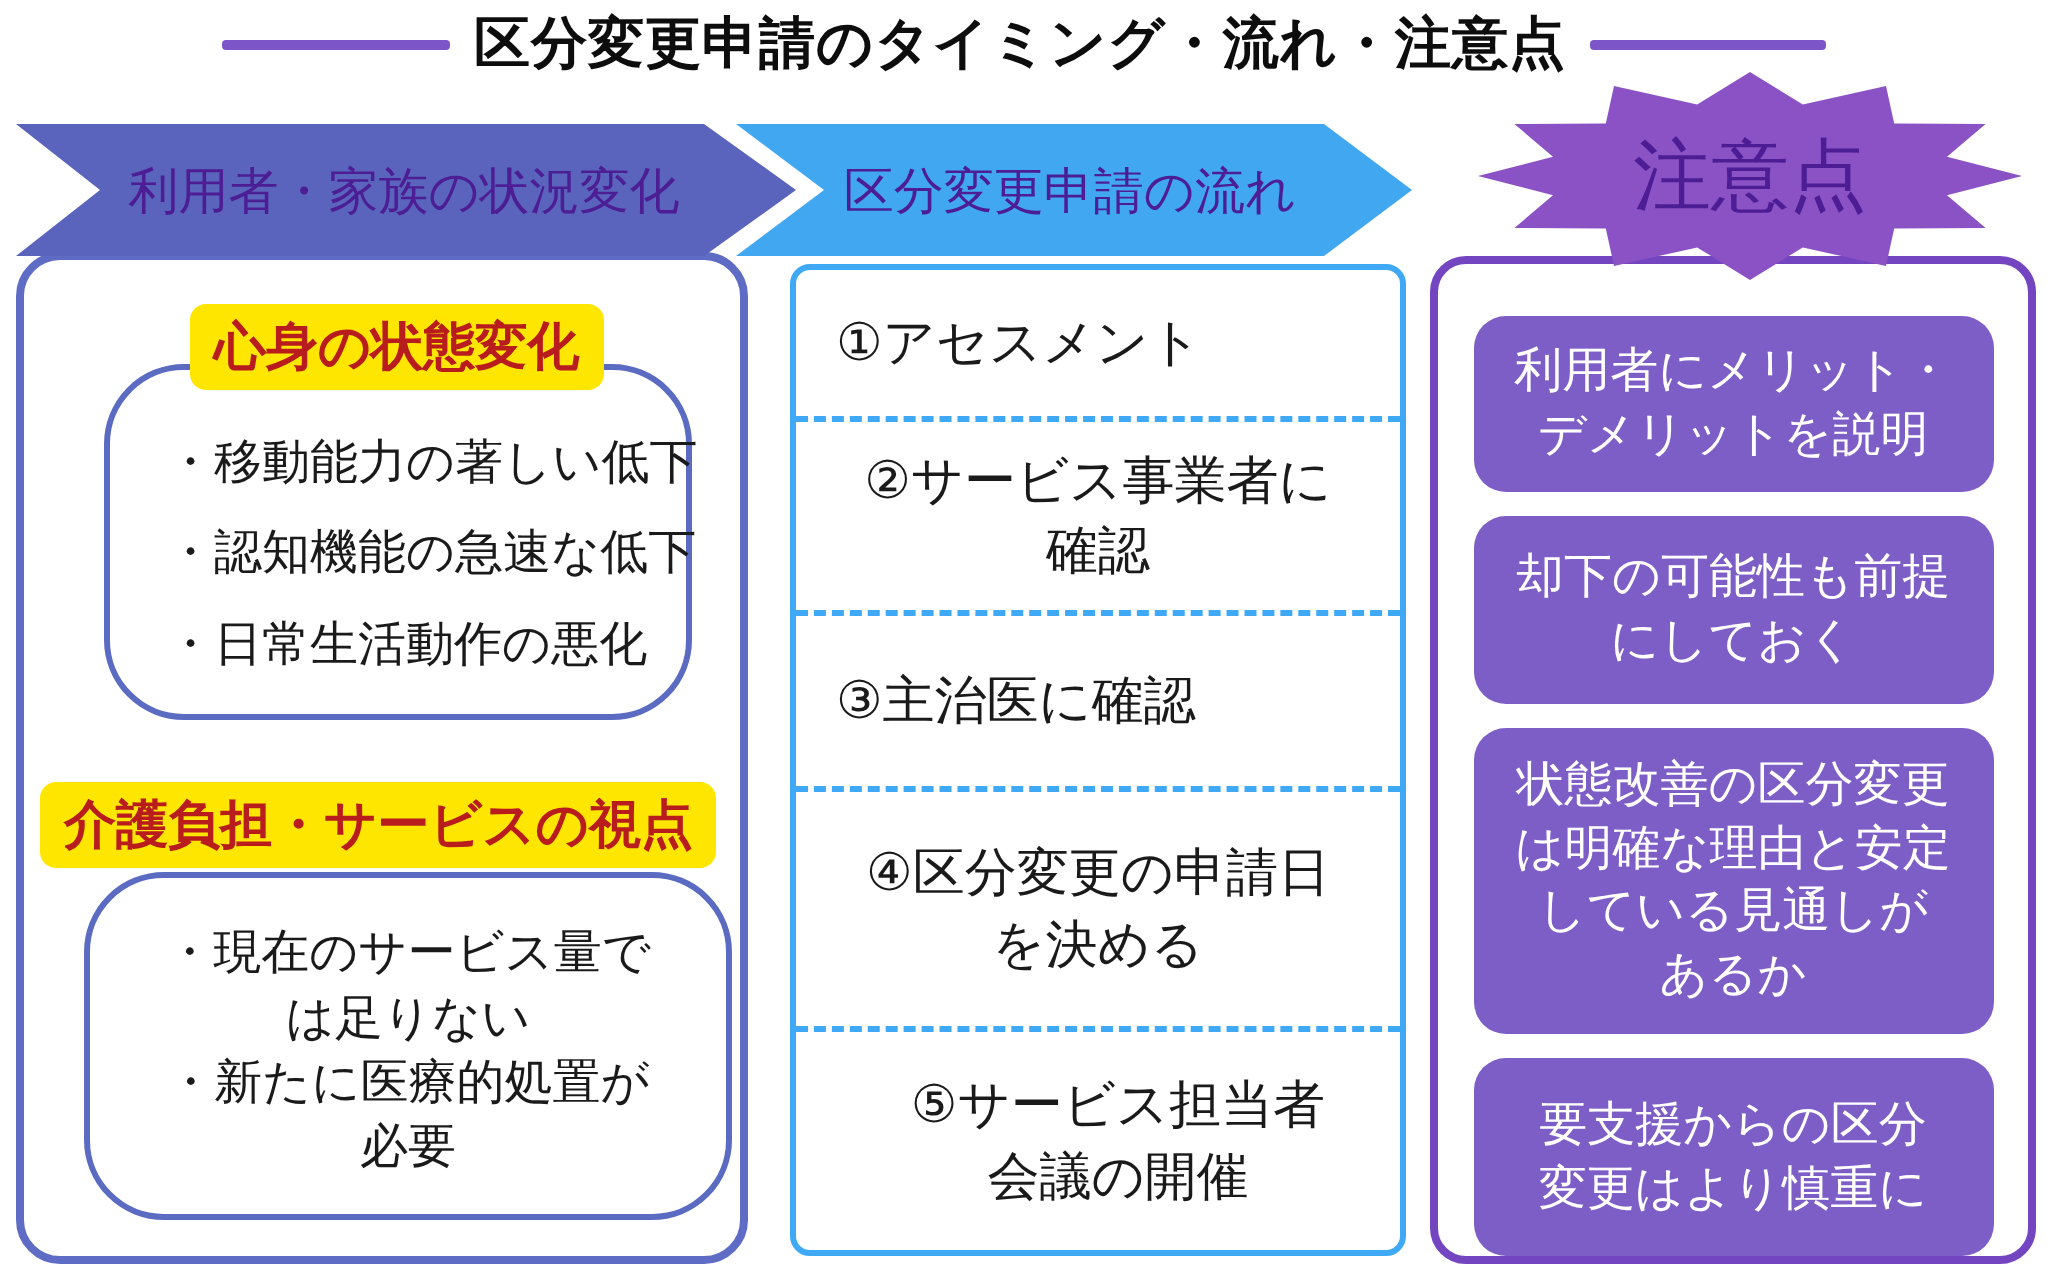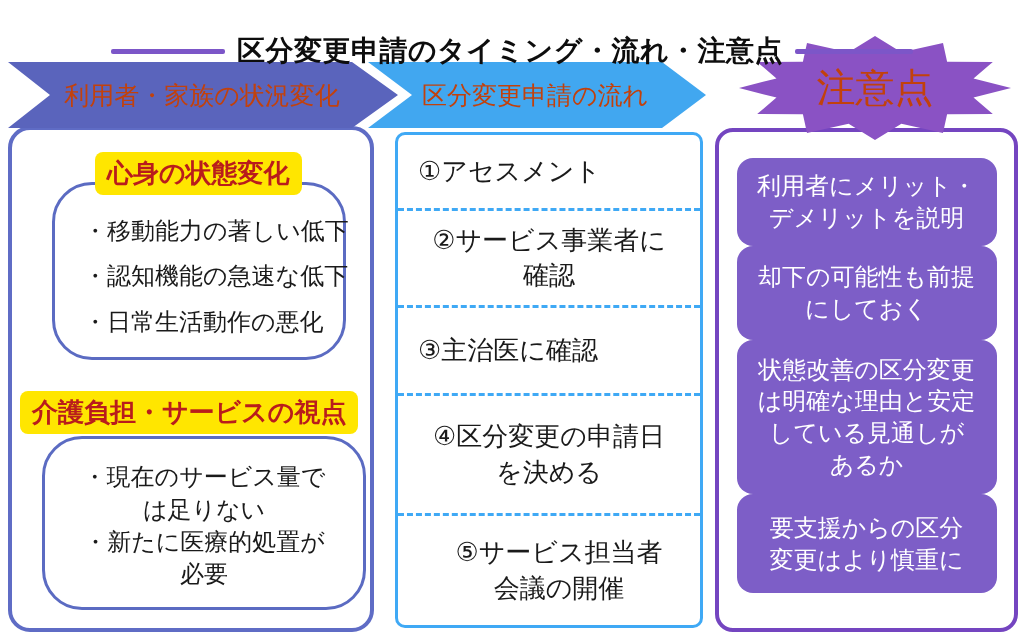--- a/index.html
+++ b/index.html
@@ -2,29 +2,29 @@
 <html><head>
 <meta charset="utf-8">
 <style>
   html,body{margin:0;padding:0;background:#ffffff;}
   .canvas{
     position:relative;width:1024px;height:640px;background:#ffffff;
     font-family:"Liberation Sans","DejaVu Sans",sans-serif;overflow:hidden;color:#111;
   }
   
   .title-row{position:absolute;top:4px;left:0;width:100%;height:36px;
-    display:flex;align-items:center;justify-content:center;gap:12px;z-index:4;margin-top:29px;}
+    display:flex;align-items:center;justify-content:center;gap:12px;z-index:4;}
   .title-line{height:5px;border-radius:2px;background:#7C56C8;}
   .title-line.l{width:114px;}
   .title-line.r{width:118px;}
   .page-title{font-size:28px;font-weight:bold;color:#0d0d0d;letter-spacing:0.5px;white-space:nowrap;}
   
   .header-svg{position:absolute;top:0;left:0;z-index:2;}
   .header-label{position:absolute;display:flex;align-items:center;justify-content:center;
-    color:#c2410c;z-index:3;white-space:nowrap;}
+    color:#4c1d95;z-index:3;white-space:nowrap;}
   .hl-left{left:52px;top:62px;width:300px;height:66px;font-size:25px;}
   .hl-mid{left:405px;top:62px;width:260px;height:66px;font-size:25px;}
   .hl-star{left:795px;top:66px;width:160px;height:44px;font-size:39px;}
   
   .left-box{position:absolute;left:8px;top:126px;width:366px;height:506px;
     border:4px solid #5F6CC5;border-radius:22px;box-sizing:border-box;background:#fff;z-index:1;}
   .hl-yellow{position:absolute;z-index:3;background:#FFE600;border-radius:8px;
     padding:4px 12px;font-size:26px;font-weight:bold;color:#b91c1c;white-space:nowrap;}
   .y1{left:95px;top:152px;}
   .y2{left:20px;top:391px;}
@@ -44,21 +44,21 @@
   .flow-step.sep{border-bottom:3px dashed #3FA9F5;justify-content:center;}
   .flow-step.al{align-items:flex-start;padding-left:20px;}
   .s1{height:76px;}
   .s2{height:97px;}
   .s3{height:88px;}
   .s4{height:120px;}
   .s5{flex:1;margin-left:20px;}
   
   .right-box{position:absolute;left:715px;top:128px;width:303px;height:504px;
     border:4px solid #7445C0;border-radius:18px;box-sizing:border-box;background:#fff;z-index:1;
-    display:flex;flex-direction:column;align-items:center;padding-top:26px;}
+    display:flex;flex-direction:column;align-items:center;padding-top:26px;gap:12px;}
   .note-box{width:260px;background:#7D5EC7;border-radius:16px;color:#ffffff;
     font-size:24px;display:flex;flex-direction:column;justify-content:center;align-items:center;
     line-height:1.32;text-align:center;box-sizing:border-box;}
   .n1{height:88px;}
   .n2{height:94px;}
   .n3{height:154px;}
   .n4{height:99px;}
 </style>
 </head>
 <body>

